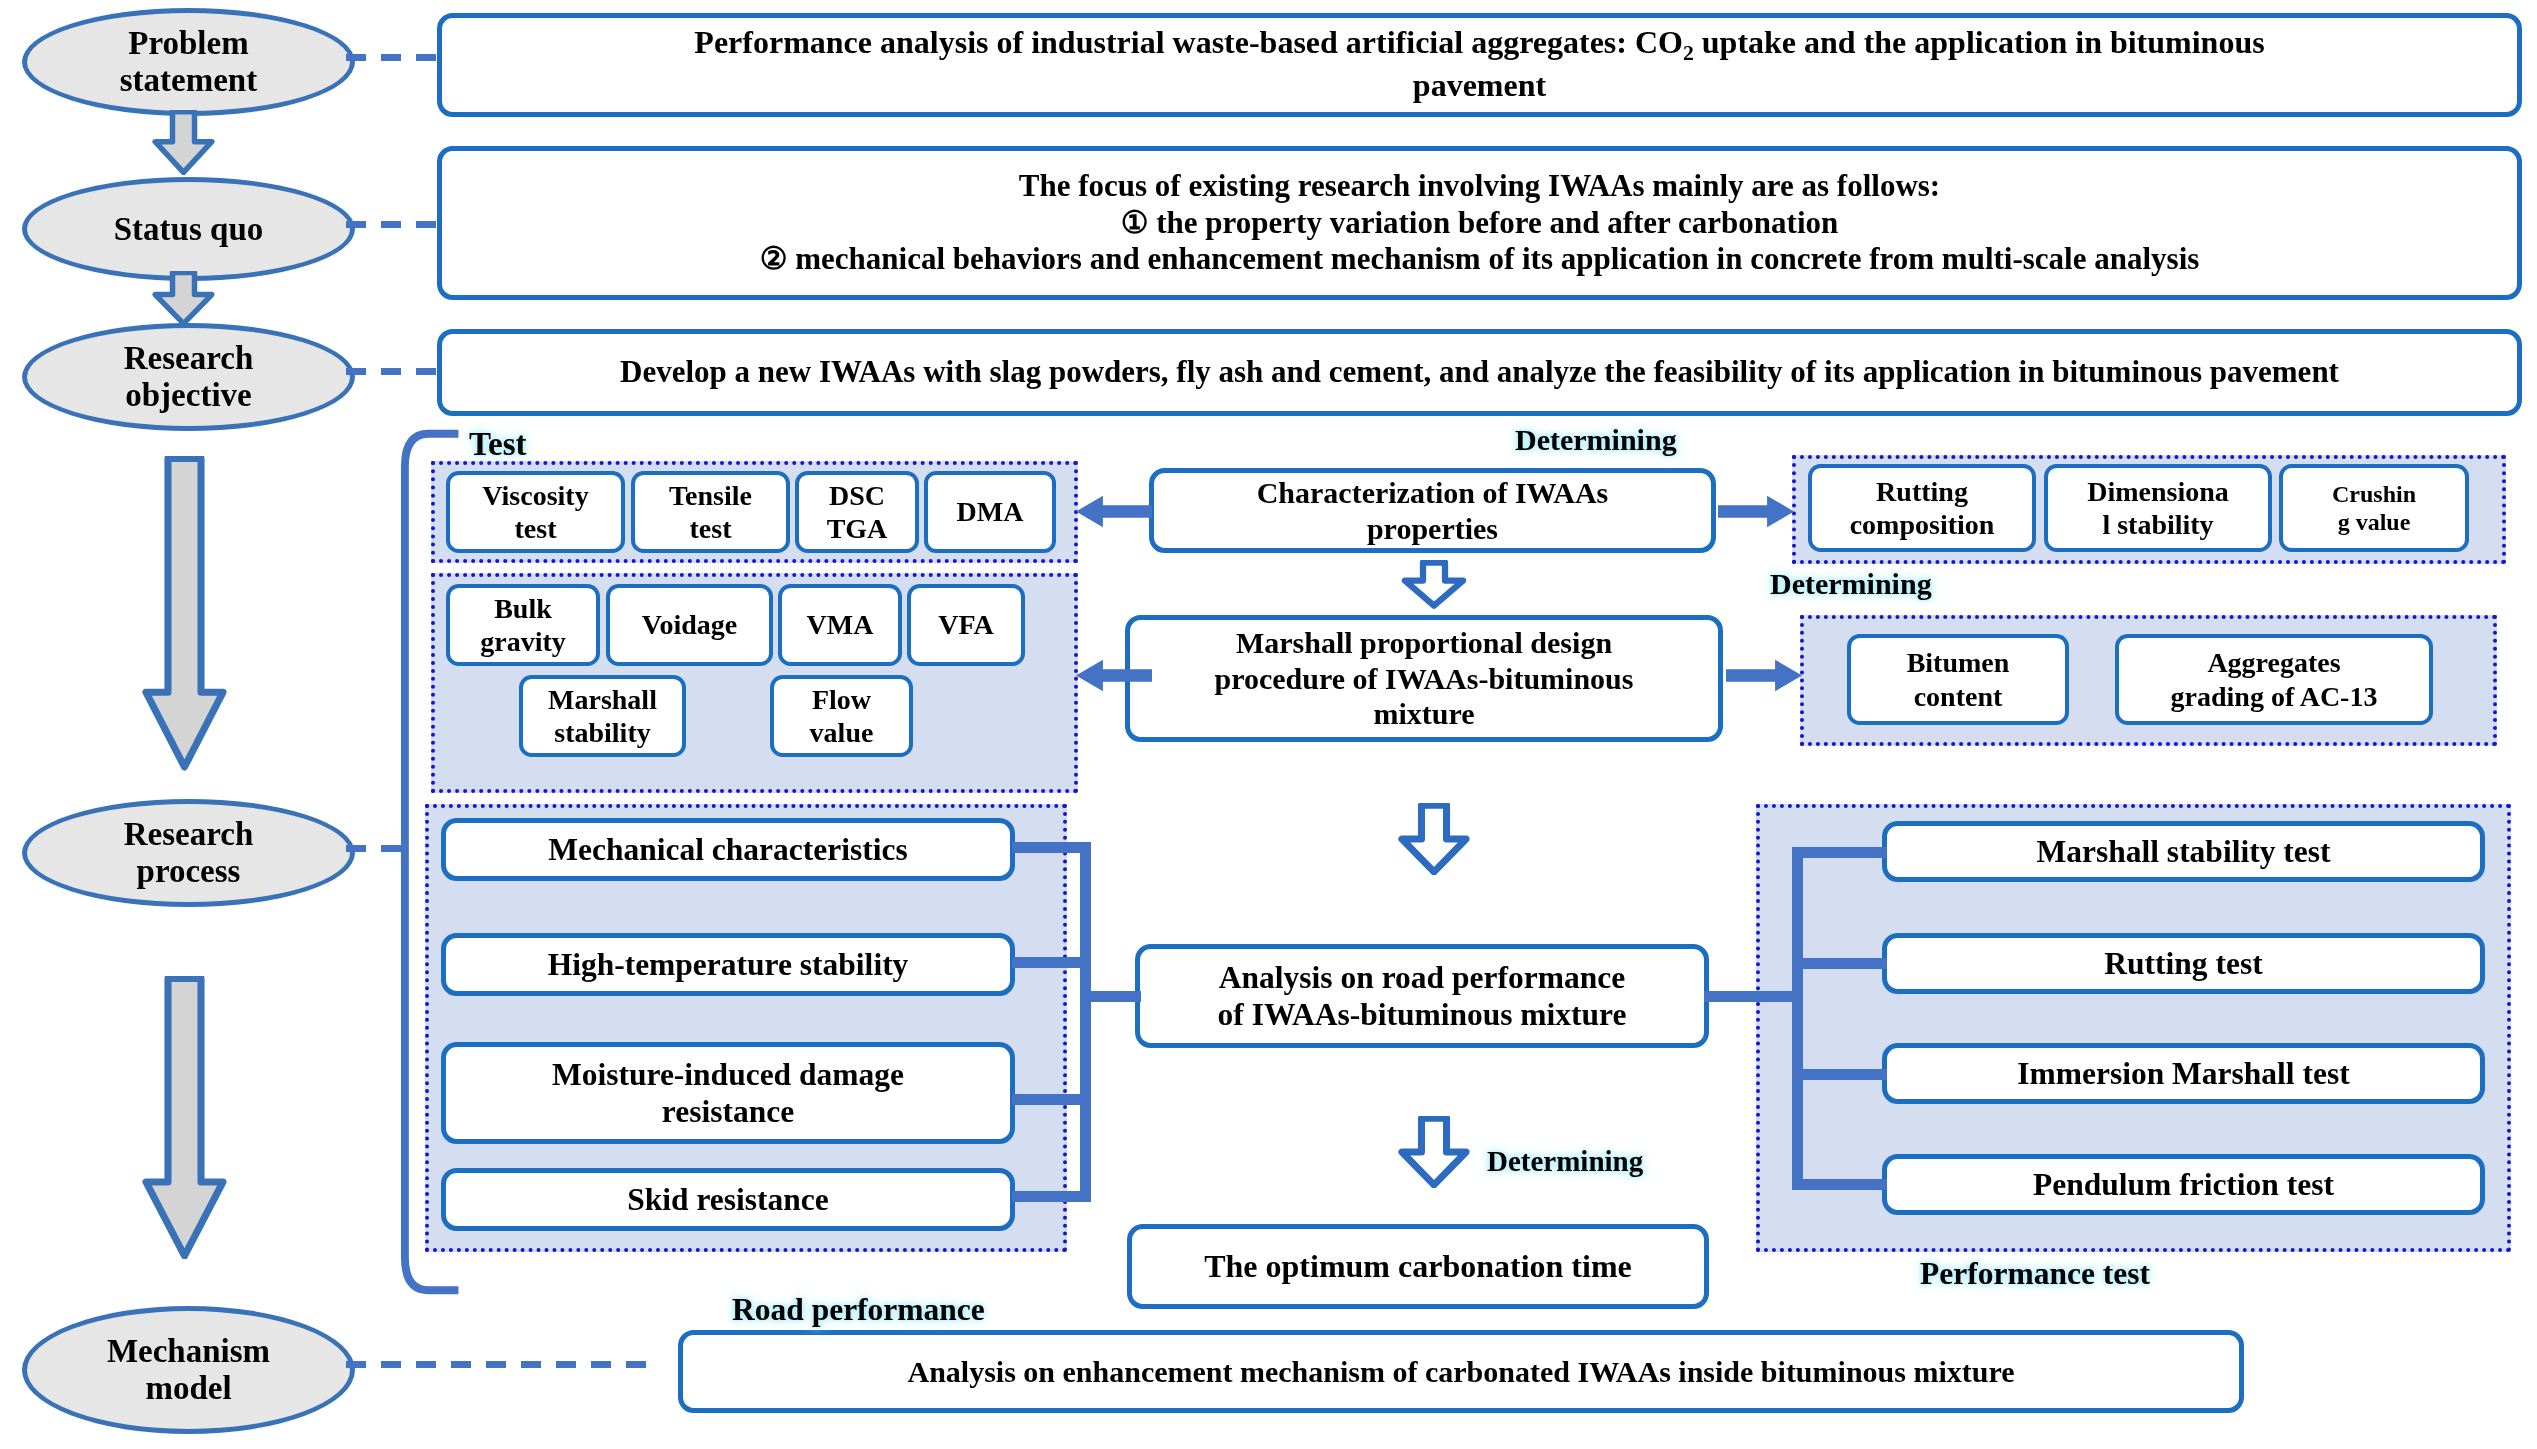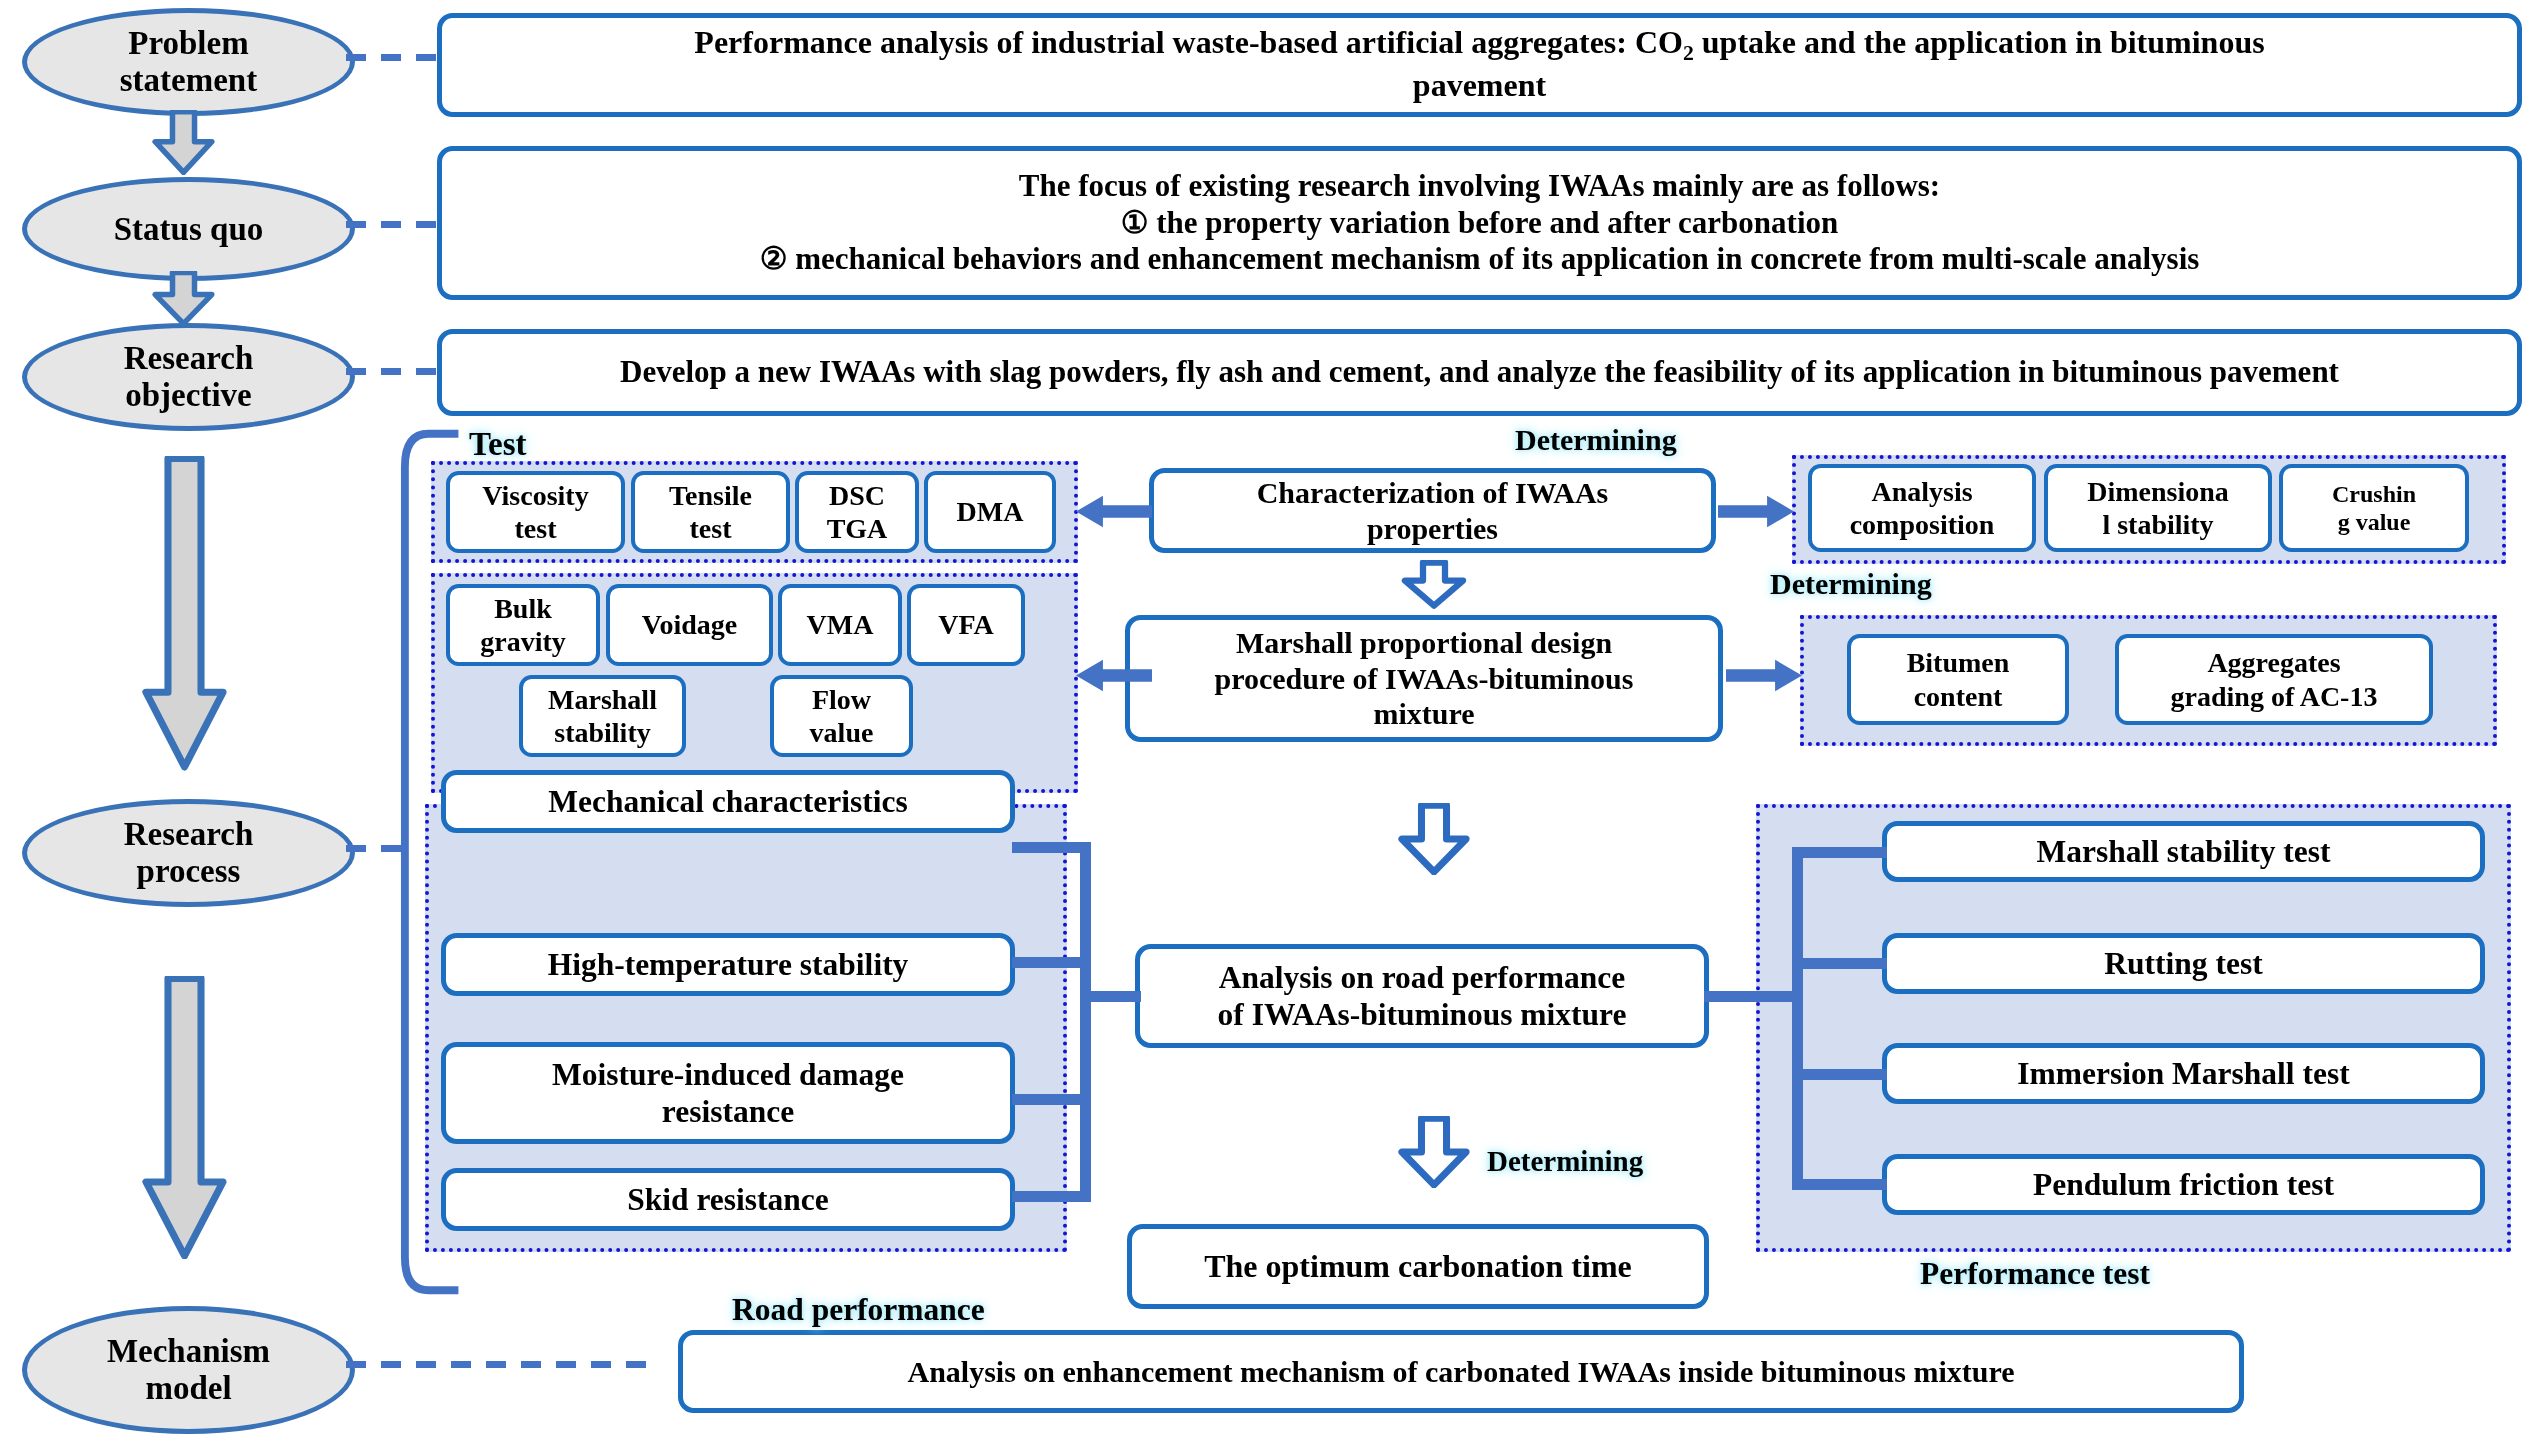--- a/index.html
+++ b/index.html
@@ -301,21 +301,21 @@
   </div>
   <div class="rarrow" style="left:1726px;top:658px;">
     <svg width="76" height="35" viewBox="0 0 96 44">
       <polygon points="96,22 62,2 62,14 0,14 0,30 62,30 62,42" fill="#4472C4"></polygon>
     </svg>
   </div>
 
   <div class="panel" style="left:1792px;top:455px;width:714px;height:109px;"></div>
   <div class="rbox small" style="left:1808px;top:464px;width:228px;height:88px;font-size:28px;">
     <div>
-      <div>Analysis</div>
+      <div>Rutting</div>
       <div>composition</div>
     </div>
   </div>
   <div class="rbox small" style="left:2044px;top:464px;width:228px;height:88px;font-size:28px;">
     <div>
       <div>Dimensiona</div>
       <div>l stability</div>
     </div>
   </div>
   <div class="rbox small" style="left:2279px;top:464px;width:190px;height:88px;font-size:24px;">
@@ -336,21 +336,21 @@
   </div>
   <div class="rbox small" style="left:2115px;top:634px;width:318px;height:91px;font-size:28px;">
     <div>
       <div>Aggregates</div>
       <div>grading of AC-13</div>
     </div>
   </div>
 
   <div class="panel" style="left:425px;top:804px;width:642px;height:448px;"></div>
 
-  <div class="rbox" style="left:441px;top:770px;width:574px;height:63px;font-size:31.5px;">
+  <div class="rbox" style="left:441px;top:818px;width:574px;height:63px;font-size:31.5px;">
     <div>Mechanical characteristics</div>
   </div>
   <div class="rbox" style="left:441px;top:933px;width:574px;height:63px;font-size:31.5px;">
     <div>High-temperature stability</div>
   </div>
   <div class="rbox" style="left:441px;top:1042px;width:574px;height:102px;font-size:31.5px;">
     <div>
       <div>Moisture-induced damage</div>
       <div>resistance</div>
     </div>

